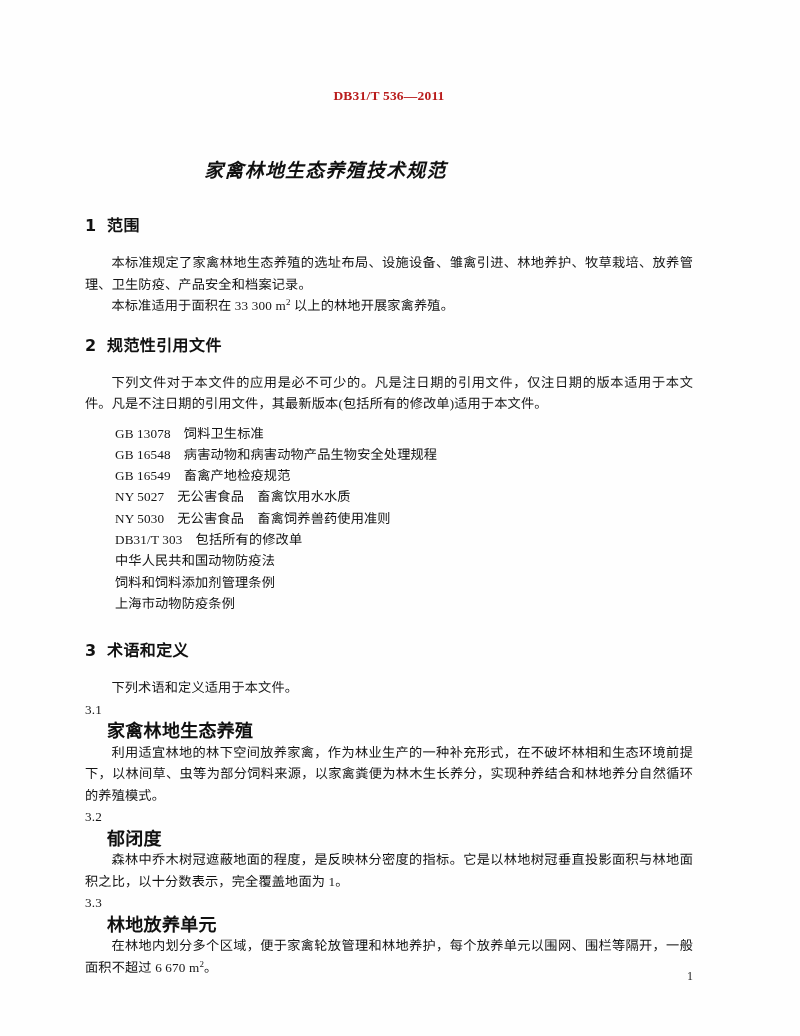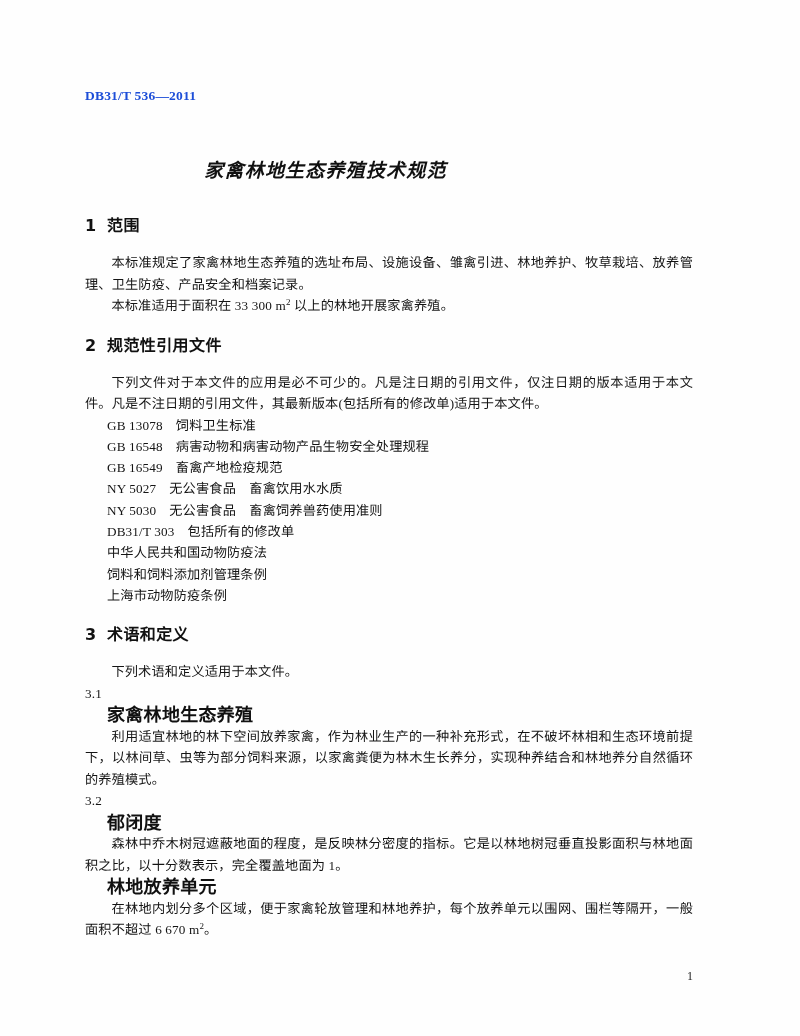--- a/index.html
+++ b/index.html
@@ -28,26 +28,26 @@
     top: 0;
     width: 608px;
   }
 
   
   .doc-header {
     position: absolute;
     top: 88px;
     left: 85px;
     width: 608px;
-    text-align: left;
+    text-align: center;
     font-family: "Liberation Serif", "DejaVu Serif", serif;
     font-weight: bold;
     font-size: 13.5px;
     letter-spacing: 0.2px;
-    color: #1d4ed8;
+    color: #b91c1c;
   }
 
   
   .doc-title {
     position: absolute;
     top: 142px;
     left: 0;
     width: 651px;
     text-align: center;
     font-family: "DejaVu Sans", "Liberation Sans", sans-serif;
@@ -82,21 +82,21 @@
     text-justify: inter-ideograph;
     letter-spacing: 0.15px;
     color: #141414;
   }
   p.indent {
     text-indent: 2em;
   }
 
   
   .ref-list {
-    margin: 0;
+    margin: 8px;
     padding: 0;
     list-style: none;
   }
   .ref-list li {
     margin: 0;
     padding: 0 0 0 22px;
     font-size: 13.2px;
     line-height: 21.3px;
     letter-spacing: 0.15px;
     white-space: nowrap;
@@ -200,20 +200,21 @@
             <p class="term-num">3.1</p>
             <p class="term-name">家禽林地生态养殖</p>
             <p class="body indent term-def">利用适宜林地的林下空间放养家禽，作为林业生产的一种补充形式，在不破坏林相和生态环境前提下，以林间草、虫等为部分饲料来源，以家禽粪便为林木生长养分，实现种养结合和林地养分自然循环的养殖模式。</p>
           </div>
           <div>
             <p class="term-num">3.2</p>
             <p class="term-name">郁闭度</p>
             <p class="body indent term-def">森林中乔木树冠遮蔽地面的程度，是反映林分密度的指标。它是以林地树冠垂直投影面积与林地面积之比，以十分数表示，完全覆盖地面为 1。</p>
           </div>
           <div>
+            <p class="term-num">3.3</p>
             <p class="term-name">林地放养单元</p>
             <p class="body indent term-def">在林地内划分多个区域，便于家禽轮放管理和林地养护，每个放养单元以围网、围栏等隔开，一般面积不超过 6 670 m<sup class="unit-sup">2</sup>。</p>
           </div>
         </div>
     </div>
 
   </div>
 
   <div class="page-number">1</div>
 

